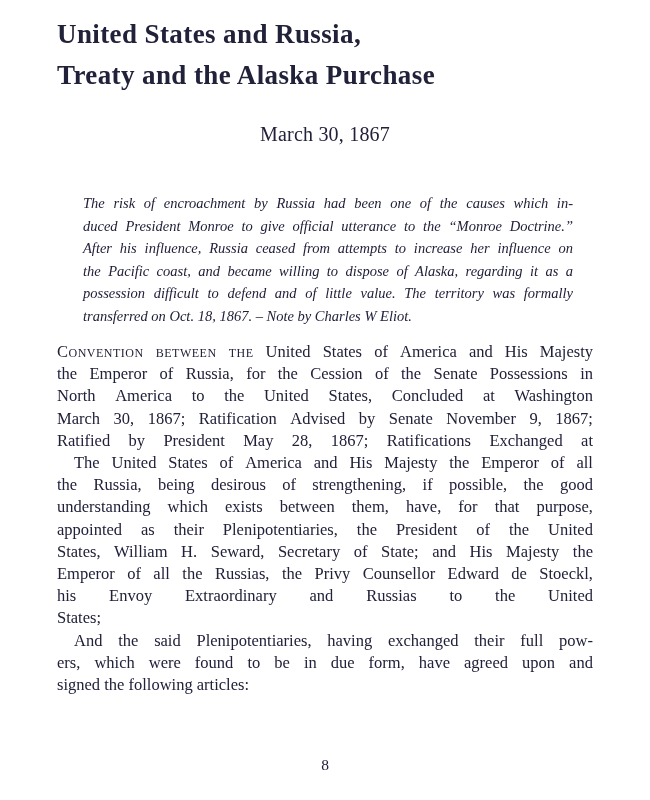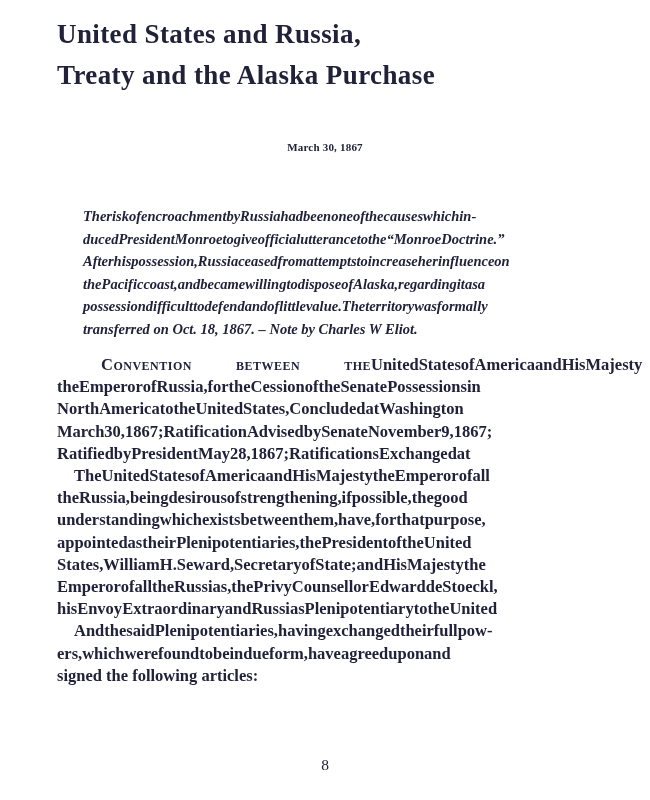--- a/index.html
+++ b/index.html
@@ -17,50 +17,50 @@
   .doc-title {
     padding-top: 14px;
     text-align: left;
     font-weight: bold;
     font-size: 27px;
     line-height: 41px;
     letter-spacing: 0.4px;
   }
   .doc-title span { display: block; }
   .date-heading {
-    margin-top: 41px;
+    margin-top: 28px;
     text-align: center;
-    font-weight: bold;
-    font-size: 11px;
+    font-weight: normal;
+    font-size: 20px;
     line-height: 20px;
     letter-spacing: 0.2px;
   }
   .epigraph {
     margin: 48px 20px 0 26px;
     font-style: italic;
     font-size: 14.5px;
     line-height: 22.5px;
   }
   .body-text {
     margin-top: 14px;
     font-size: 16.5px;
     line-height: 22.2px;
   }
   
   .tline {
     display: flex;
-    font-weight: bold;
+    justify-content: space-between;
   }
   .tline span { white-space: nowrap; }
   .tline-last {
     display: block;
     text-align: left;
   }
   .tline-indent { padding-left: 17px; }
-  .sc { font-variant: small-caps; letter-spacing: 0.5px; margin-left: 44px; }
+  .sc { font-variant: small-caps; letter-spacing: 0.5px; }
   .page-number {
     position: absolute;
     left: 0; bottom: 26px;
     width: 100%;
     text-align: center;
     font-size: 15.5px;
   }
 </style>
 </head>
 <body style="color: rgb(33, 33, 58); background: rgb(255, 255, 255);">
@@ -100,21 +100,21 @@
         <span>official</span>
         <span>utterance</span>
         <span>to</span>
         <span>the</span>
         <span>“Monroe</span>
         <span>Doctrine.”</span>
       </div>
       <div class="tline">
         <span>After</span>
         <span>his</span>
-        <span>possession,</span>
+        <span>influence,</span>
         <span>Russia</span>
         <span>ceased</span>
         <span>from</span>
         <span>attempts</span>
         <span>to</span>
         <span>increase</span>
         <span>her</span>
         <span>influence</span>
         <span>on</span>
       </div>
@@ -288,25 +288,25 @@
           <span>Edward</span>
           <span>de</span>
           <span>Stoeckl,</span>
         </div>
         <div class="tline">
           <span>his</span>
           <span>Envoy</span>
           <span>Extraordinary</span>
           <span>and</span>
           <span>Russias</span>
-          <span>Plenipotentiary</span>
           <span>to</span>
           <span>the</span>
           <span>United</span>
         </div>
+        <div class="tline tline-last">States;</div>
       </div>
     <div class="para">
         <div class="tline tline-indent">
           <span>And</span>
           <span>the</span>
           <span>said</span>
           <span>Plenipotentiaries,</span>
           <span>having</span>
           <span>exchanged</span>
           <span>their</span>

